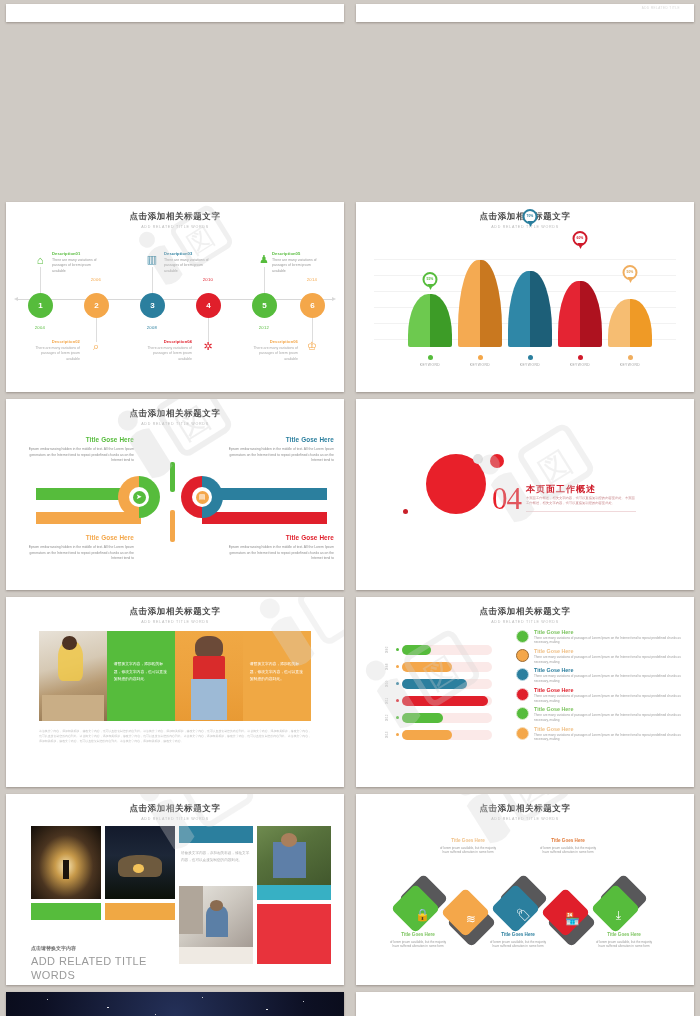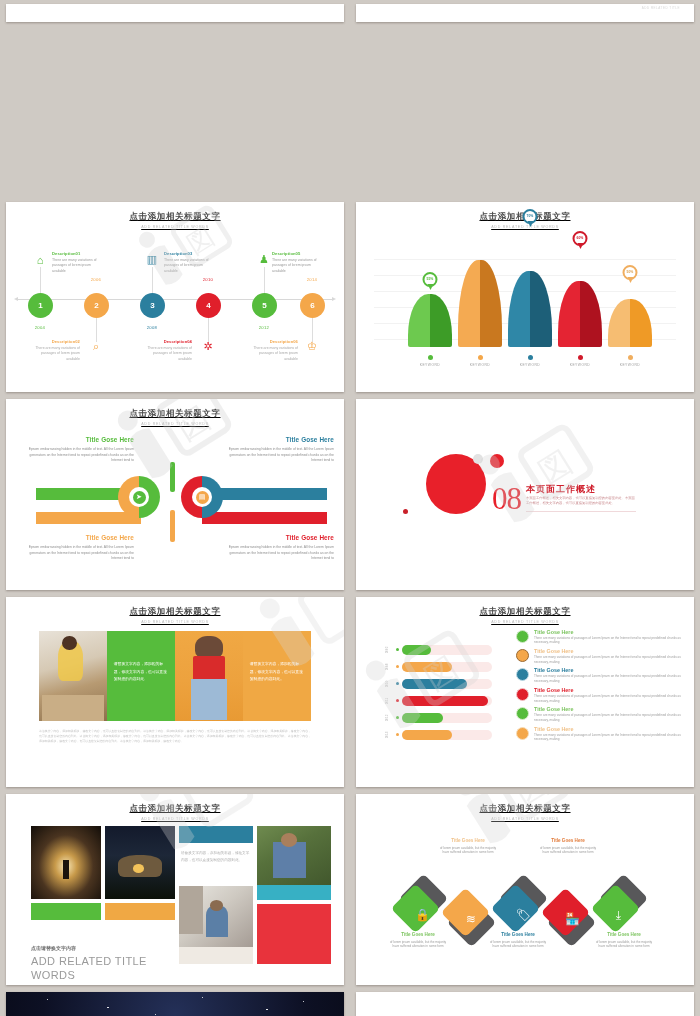--- a/index.html
+++ b/index.html
@@ -14,21 +14,20 @@
     display:grid;
     grid-template-columns: 350px 350px;
     grid-auto-rows: 197.5px;
     row-gap:0; column-gap:0;
   }
   .cell { position:relative; padding:4px 6px 3px 6px; }
   .slide {
     position:relative; width:100%; height:100%;
     background:#fff; overflow:hidden;
     box-shadow:0 1px 2px rgba(90,80,70,.45);
-    text-decoration:underline;
   }
   .slide.dark { background:#0f1020; }
 
   
   .wm {
     position:absolute; inset:0; pointer-events:none; z-index:40;
     opacity:.30;
   }
   .wm svg { width:100%; height:100%; }
 
@@ -371,21 +370,21 @@
     </div>
   </div>
 
   <div class="cell">
     <div class="slide">
       <div class="sec">
         <div class="c-big"></div>
         <div class="c-gray"></div>
         <div class="c-sm"></div>
         <div class="c-tiny"></div>
-        <div class="num">08</div>
+        <div class="num">04</div>
         <div class="h">本页面工作概述</div>
         <div class="p">本页面工作概述，相关文字内容，也可以直接复制您的内容至此处。本页面工作概述，相关文字内容，也可以直接复制您的内容至此处。</div>
         <div class="rule"></div>
       </div>
       <div class="wm">
         <svg viewBox="0 0 338 190">
             <g fill="#d2d2d2" transform="translate(120,62) rotate(-32)">
           <circle cx="10" cy="10" r="10"></circle>
               <path d="M0 28 q12 -7 24 0 v44 q-12 7 -24 0z"></path>
           <rect x="40" y="16" width="54" height="54" rx="7" fill="none" stroke="#d2d2d2" stroke-width="6"></rect>

